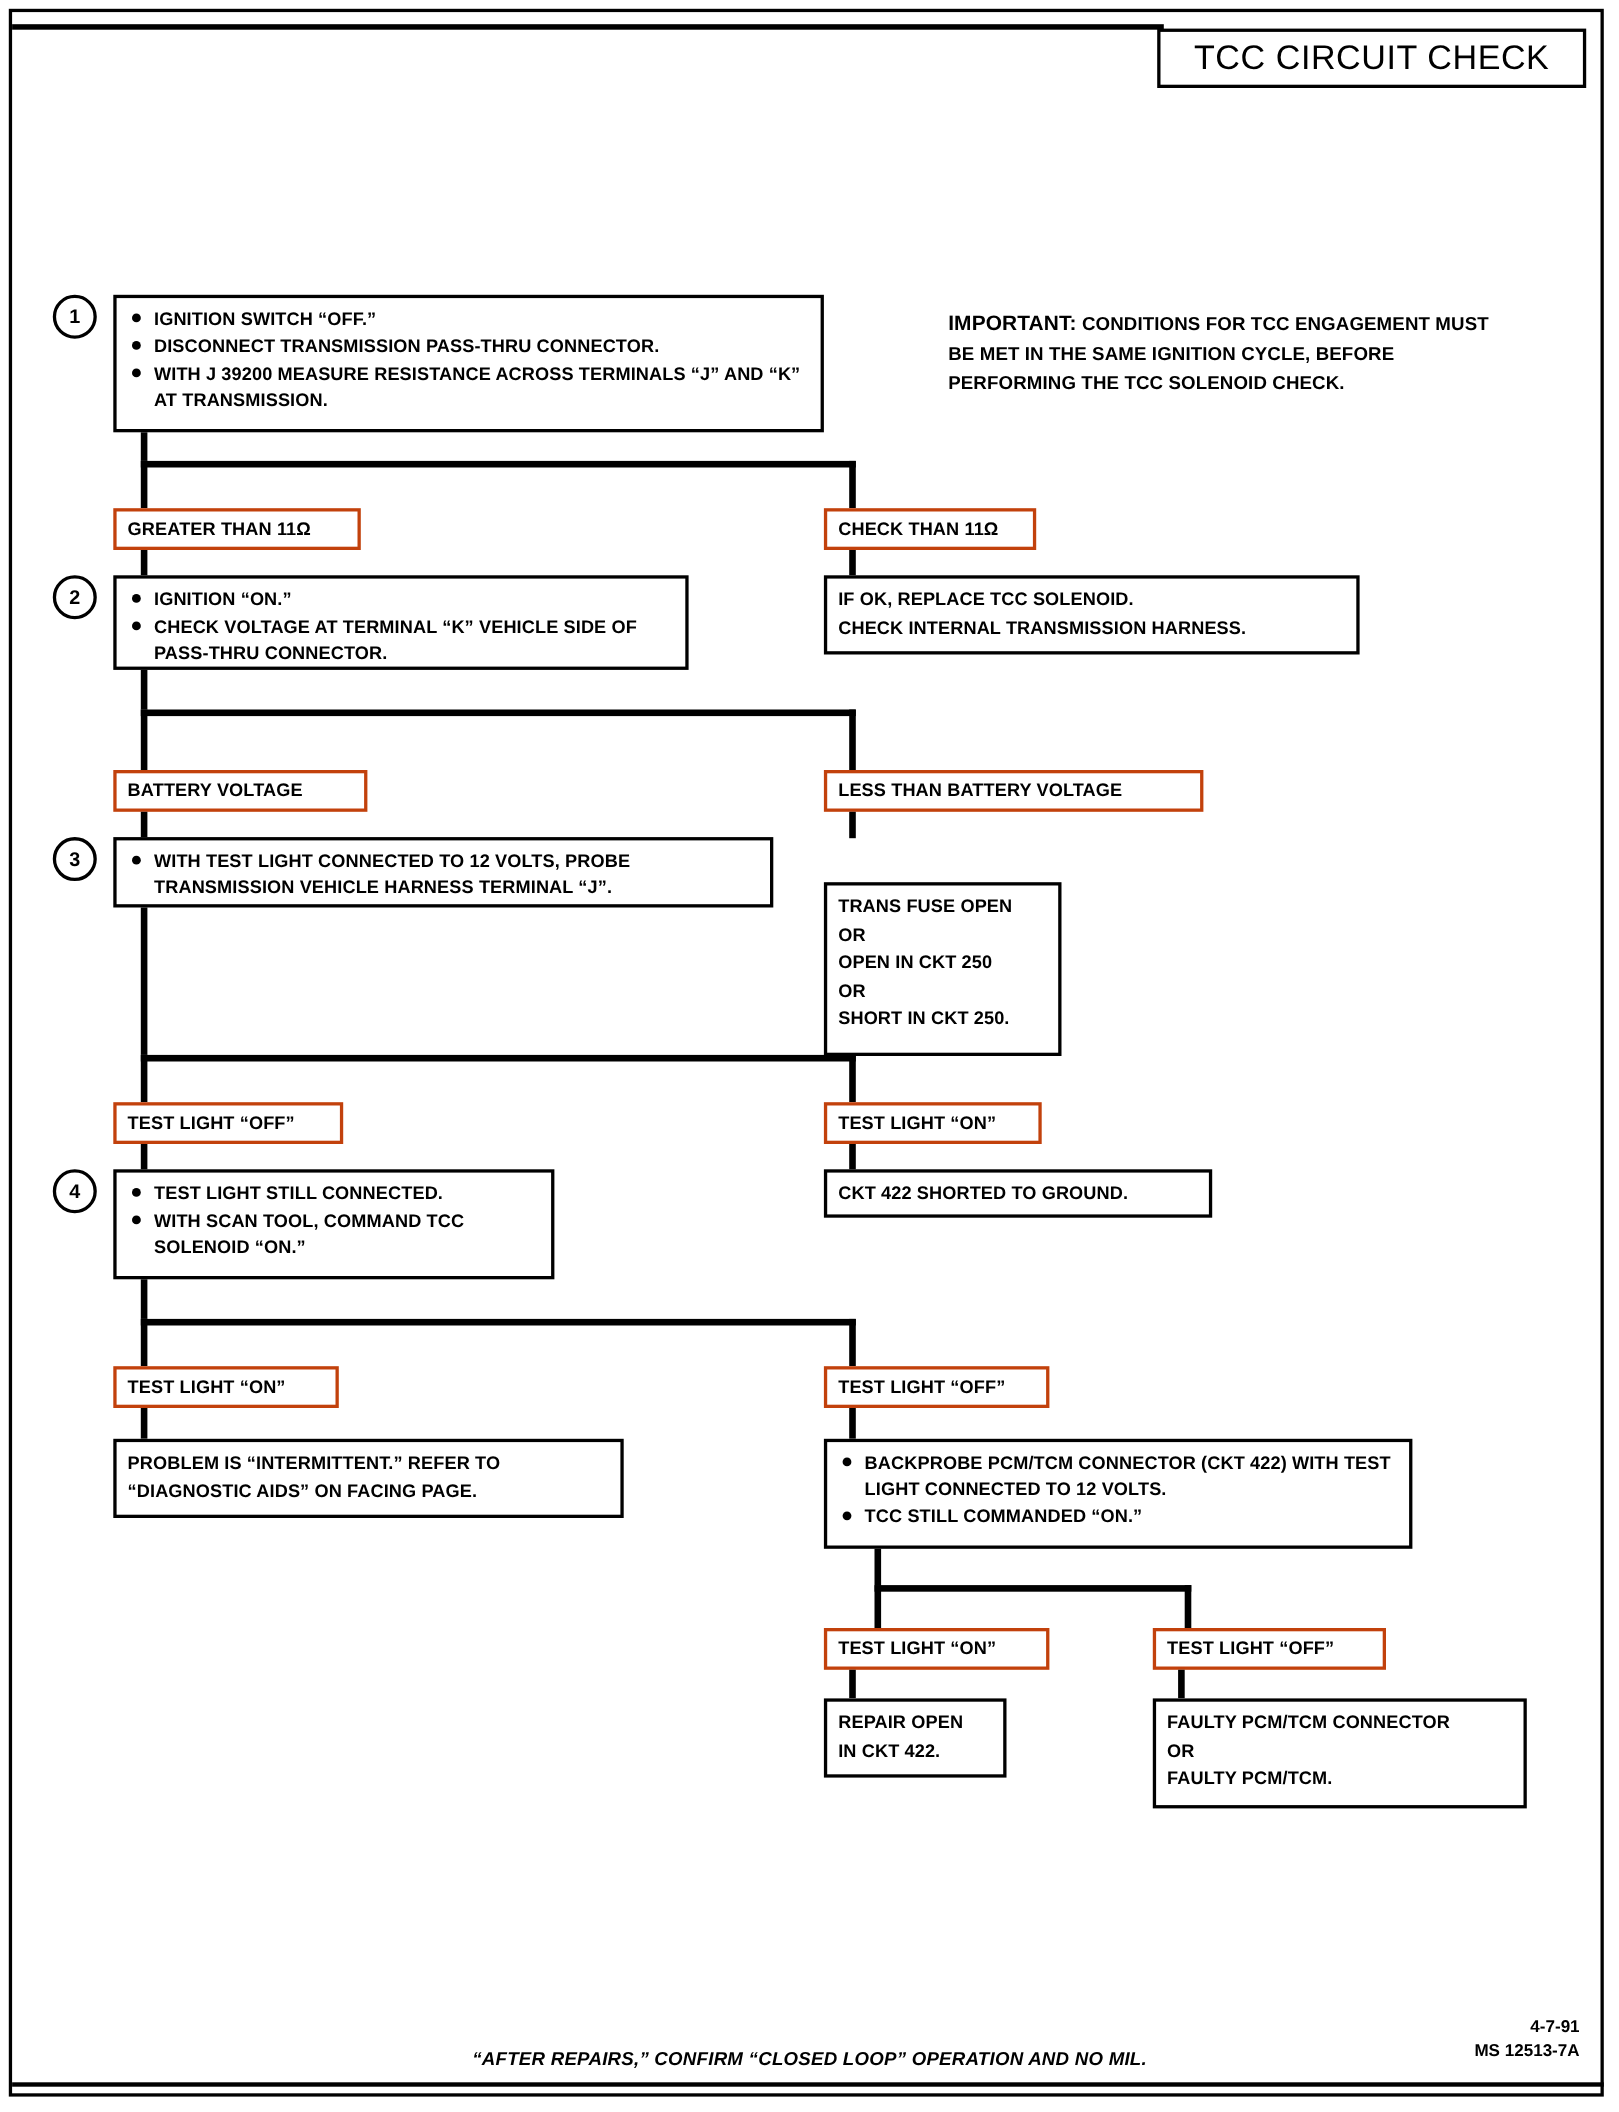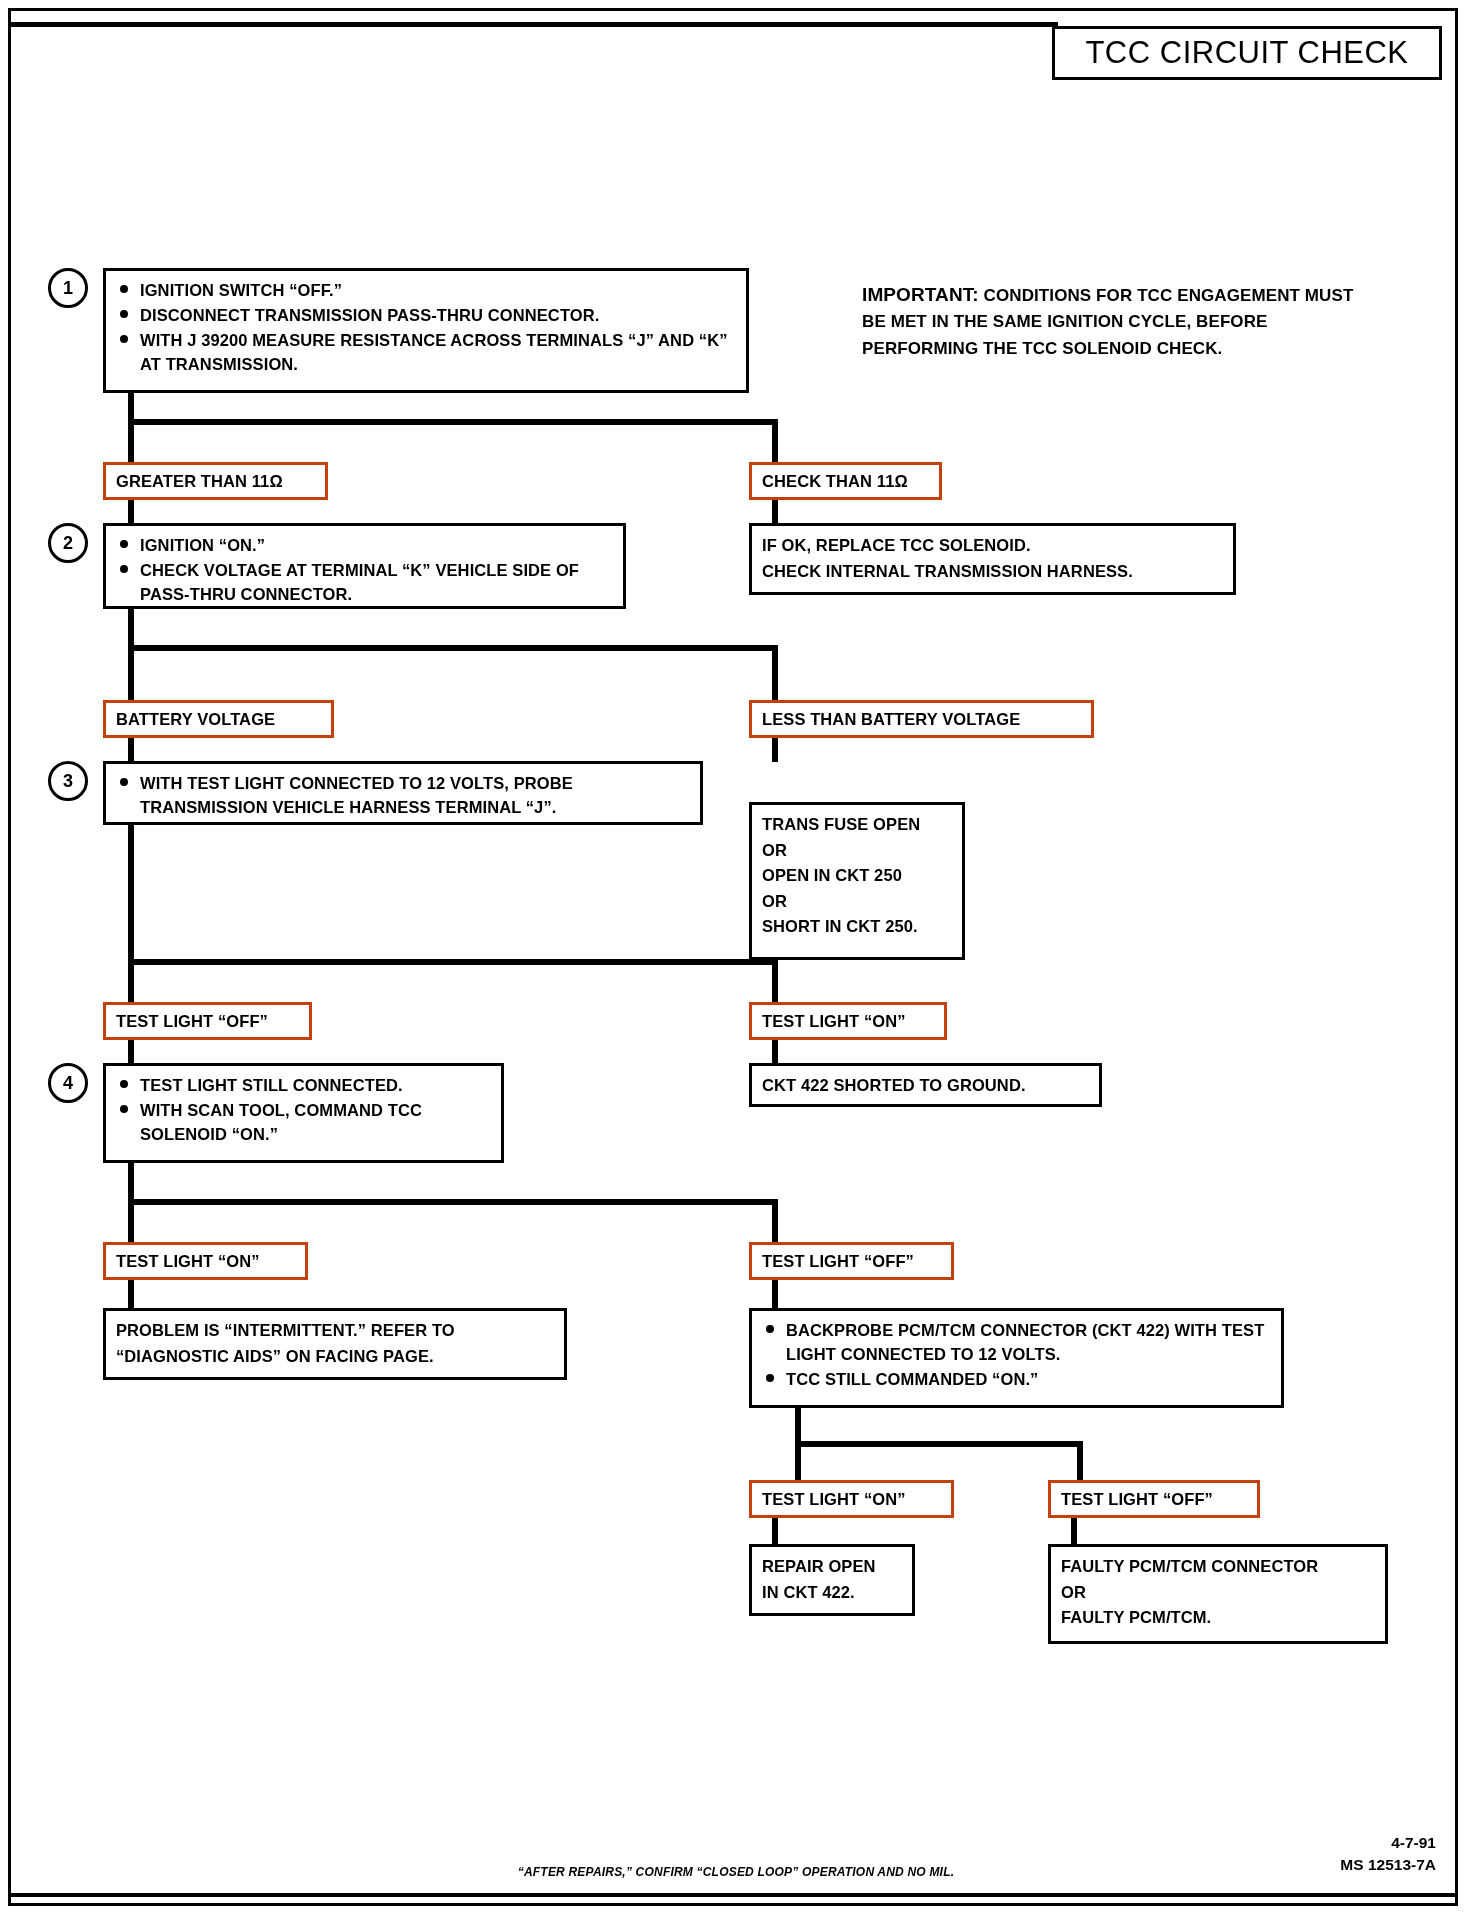--- a/index.html
+++ b/index.html
@@ -30,21 +30,21 @@
        display:flex;align-items:center;justify-content:center;font-size:18px;font-weight:bold;
        background:#fff;}
 
   .ln{position:absolute;background:#000;}
 
   .important{position:absolute;left:862px;top:280px;width:520px;}
   .important .hd{font-size:19px;font-weight:bold;display:inline;}
   .important .bd{font-size:17px;font-weight:bold;line-height:1.55;letter-spacing:.1px;}
 
   .footer-note{position:absolute;left:0;top:1862px;width:1472px;text-align:center;}
-  .footer-note span{font-size:12px;font-weight:bold;font-style:italic;letter-spacing:.2px;}
+  .footer-note span{font-size:17px;font-weight:bold;font-style:italic;letter-spacing:.2px;}
   .footer-id{position:absolute;right:36px;top:1832px;text-align:right;}
   .footer-id div{font-size:15.5px;font-weight:bold;line-height:1.4;}
   .bottomrule{position:absolute;left:11px;top:1893px;width:1447px;height:4px;background:#000;}
 </style>
 </head>
 <body>
 
 <div class="page-border" data-name="page-border"></div>
 <div class="topline" data-name="header-rule"></div>
 

